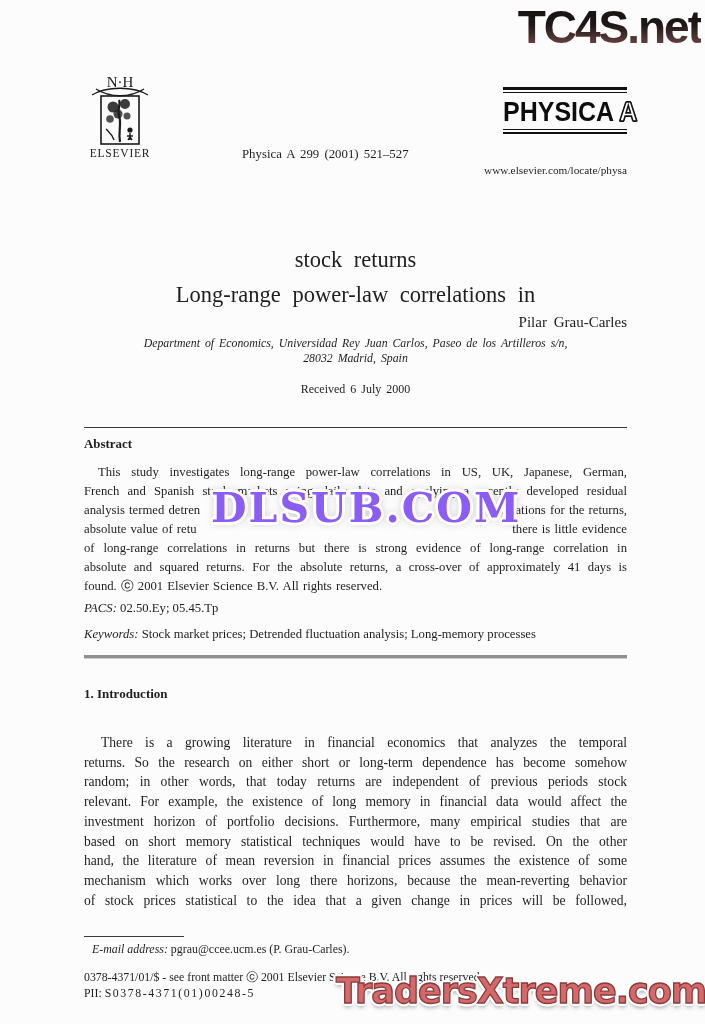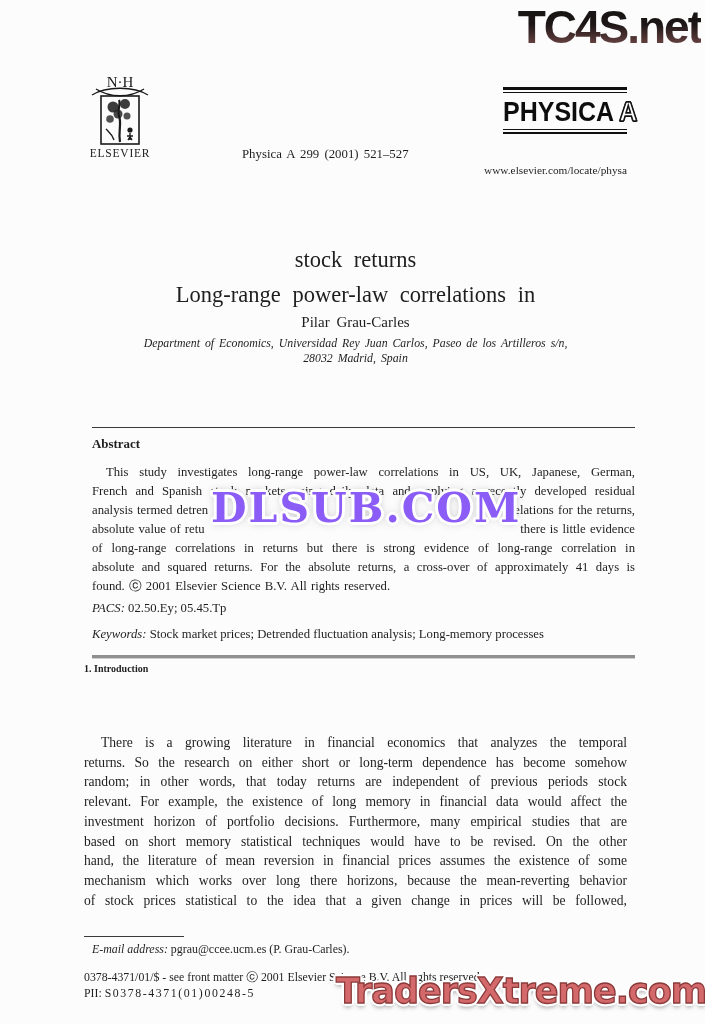--- a/index.html
+++ b/index.html
@@ -36,42 +36,42 @@
   .physica-text{font-family:"Liberation Sans",sans-serif;font-weight:bold;font-size:25px;
                 margin:4px 0 3px;transform:scaleY(1.12);white-space:nowrap;color:#0d0d0d;}
   .outline-A{color:#fff;-webkit-text-stroke:1.2px #111;
              text-shadow:-1px 0 #111,1px 0 #111,0 -1px #111,0 1px #111;}
   .mt2{margin-top:2px;}
   .physica-url{position:absolute;right:78px;top:164px;font-size:11.3px;white-space:nowrap;}
 
   
   .title{position:absolute;left:84px;width:543px;top:242px;text-align:center;
          font-size:22.5px;line-height:35px;word-spacing:6px;}
-  .author{position:absolute;left:84px;width:543px;top:314px;text-align:center;
+  .author{position:absolute;left:84px;width:543px;top:314px;text-align:right;
           font-size:15px;word-spacing:3px;}
   .affil{position:absolute;left:84px;width:543px;top:336px;text-align:center;
          font-style:italic;font-size:11.8px;line-height:15px;word-spacing:2px;}
   .received{position:absolute;left:84px;width:543px;top:382px;text-align:center;
             font-size:12px;word-spacing:2px;}
 
   
-  .abstract{position:absolute;left:92px;width:543px;top:427px;font-size:12.7px;}
+  .abstract{position:absolute;left:84px;width:543px;top:427px;font-size:12.7px;}
   .topline{height:1px;background:#3a3a3a;}
   .abs-head{font-weight:bold;margin-top:9px;font-size:12.9px;}
   .abs-body{margin-top:11px;line-height:19px;word-spacing:1px;}
   .jline{text-align:justify;text-align-last:justify;}
   .indent{text-indent:14px;}
   .split{display:flex;justify-content:space-between;}
   .pacs{margin-top:5px;line-height:15px;}
   .kw{margin-top:11px;line-height:15px;}
   .ital{font-style:italic;}
   .grayline{margin-top:13px;height:2.5px;background:#8f8f8f;border-bottom:1px solid #cfcfcf;}
 
   
-  .intro-head{position:absolute;left:84px;top:663px;font-weight:bold;font-size:10px;}
+  .intro-head{position:absolute;left:84px;top:686px;font-weight:bold;font-size:13px;}
   .intro-body{position:absolute;left:84px;width:543px;top:733px;font-size:13.6px;
               line-height:19.7px;word-spacing:1px;}
   .indent2{text-indent:17px;}
 
   
   .fnrule{position:absolute;left:84px;top:936px;width:100px;height:1px;background:#3a3a3a;}
   .email{position:absolute;left:92px;top:942px;font-size:11.9px;}
   .footer{position:absolute;left:84px;top:970px;font-size:11.8px;line-height:15.5px;}
   .pii-code{letter-spacing:1.6px;}
 </style>
@@ -117,20 +117,21 @@
 
   <div class="title">
     <div>stock returns</div>
     <div>Long-range power-law correlations in</div>
   </div>
   <div class="author">Pilar Grau-Carles</div>
   <div class="affil">
     <div>Department of Economics, Universidad Rey Juan Carlos, Paseo de los Artilleros s/n,</div>
     <div>28032 Madrid, Spain</div>
   </div>
+  <div class="received">Received 6 July 2000</div>
 
   <div class="abstract">
     <div class="topline"></div>
     <div class="abs-head">Abstract</div>
     <div class="abs-body">
       <div class="jline indent">This study investigates long-range power-law correlations in US, UK, Japanese, German,</div>
       <div class="jline">French and Spanish stock markets using daily data and applying a recently developed residual</div>
       <div class="split">
         <span>analysis termed detren</span>
         <span>relations for the returns,</span>

